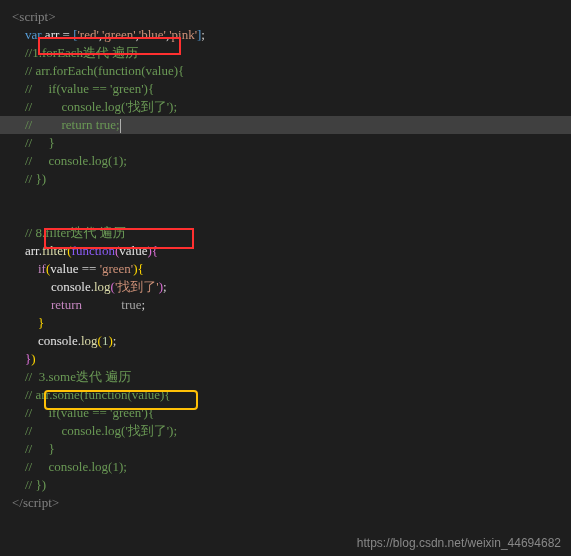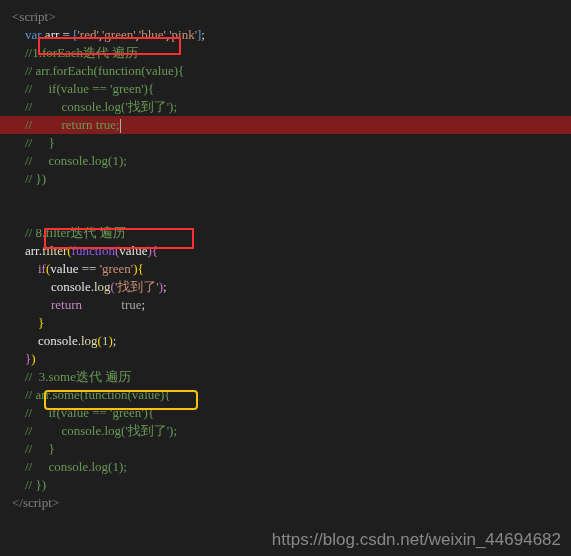--- a/index.html
+++ b/index.html
@@ -18,21 +18,21 @@
       line-height: 18px;
       font-family: Liberation Serif, serif;
     }
     .line {
       padding: 0 12px;
       white-space: pre;
       position: relative;
       height: 18px;
     }
     .line.highlighted {
-      background: #7f1d1d;
+      background: #404040;
     }
     .tag { color: #808080; }
     .keyword-var { color: #569cd6; }
     .keyword-return { color: #c586c0; text-align: center; }
     .keyword-function { color: #8b5cf6; }
     .keyword-if { color: #c586c0; }
     .string { color: #ce9178; }
     .comment { color: #6a9955; }
     .ident { color: #e5e5e5; }
     .method { color: #dcdcaa; }
@@ -60,21 +60,21 @@
       position: absolute;
       border: 2px solid #ffc107;
       border-radius: 4px;
       pointer-events: none;
     }
     .watermark {
       position: absolute;
       bottom: 6px;
       right: 10px;
       color: #888;
-      font-size: 17px;
+      font-size: 12px;
       font-family: Arial, sans-serif;
     }
   </style>
 </head>
 <body>
 
 <div class="code-area">
   <div class="line"><span class="tag">&lt;script&gt;</span></div>
 
   <div class="line">    <span class="keyword-var">var</span><span class="ident"> arr </span><span class="punct">= </span><span class="bracket">[</span><span class="string">'red'</span><span class="punct">,</span><span class="string">'green'</span><span class="punct">,</span><span class="string">'blue'</span><span class="punct">,</span><span class="string">'pink'</span><span class="bracket">]</span><span class="punct">;</span></div>

